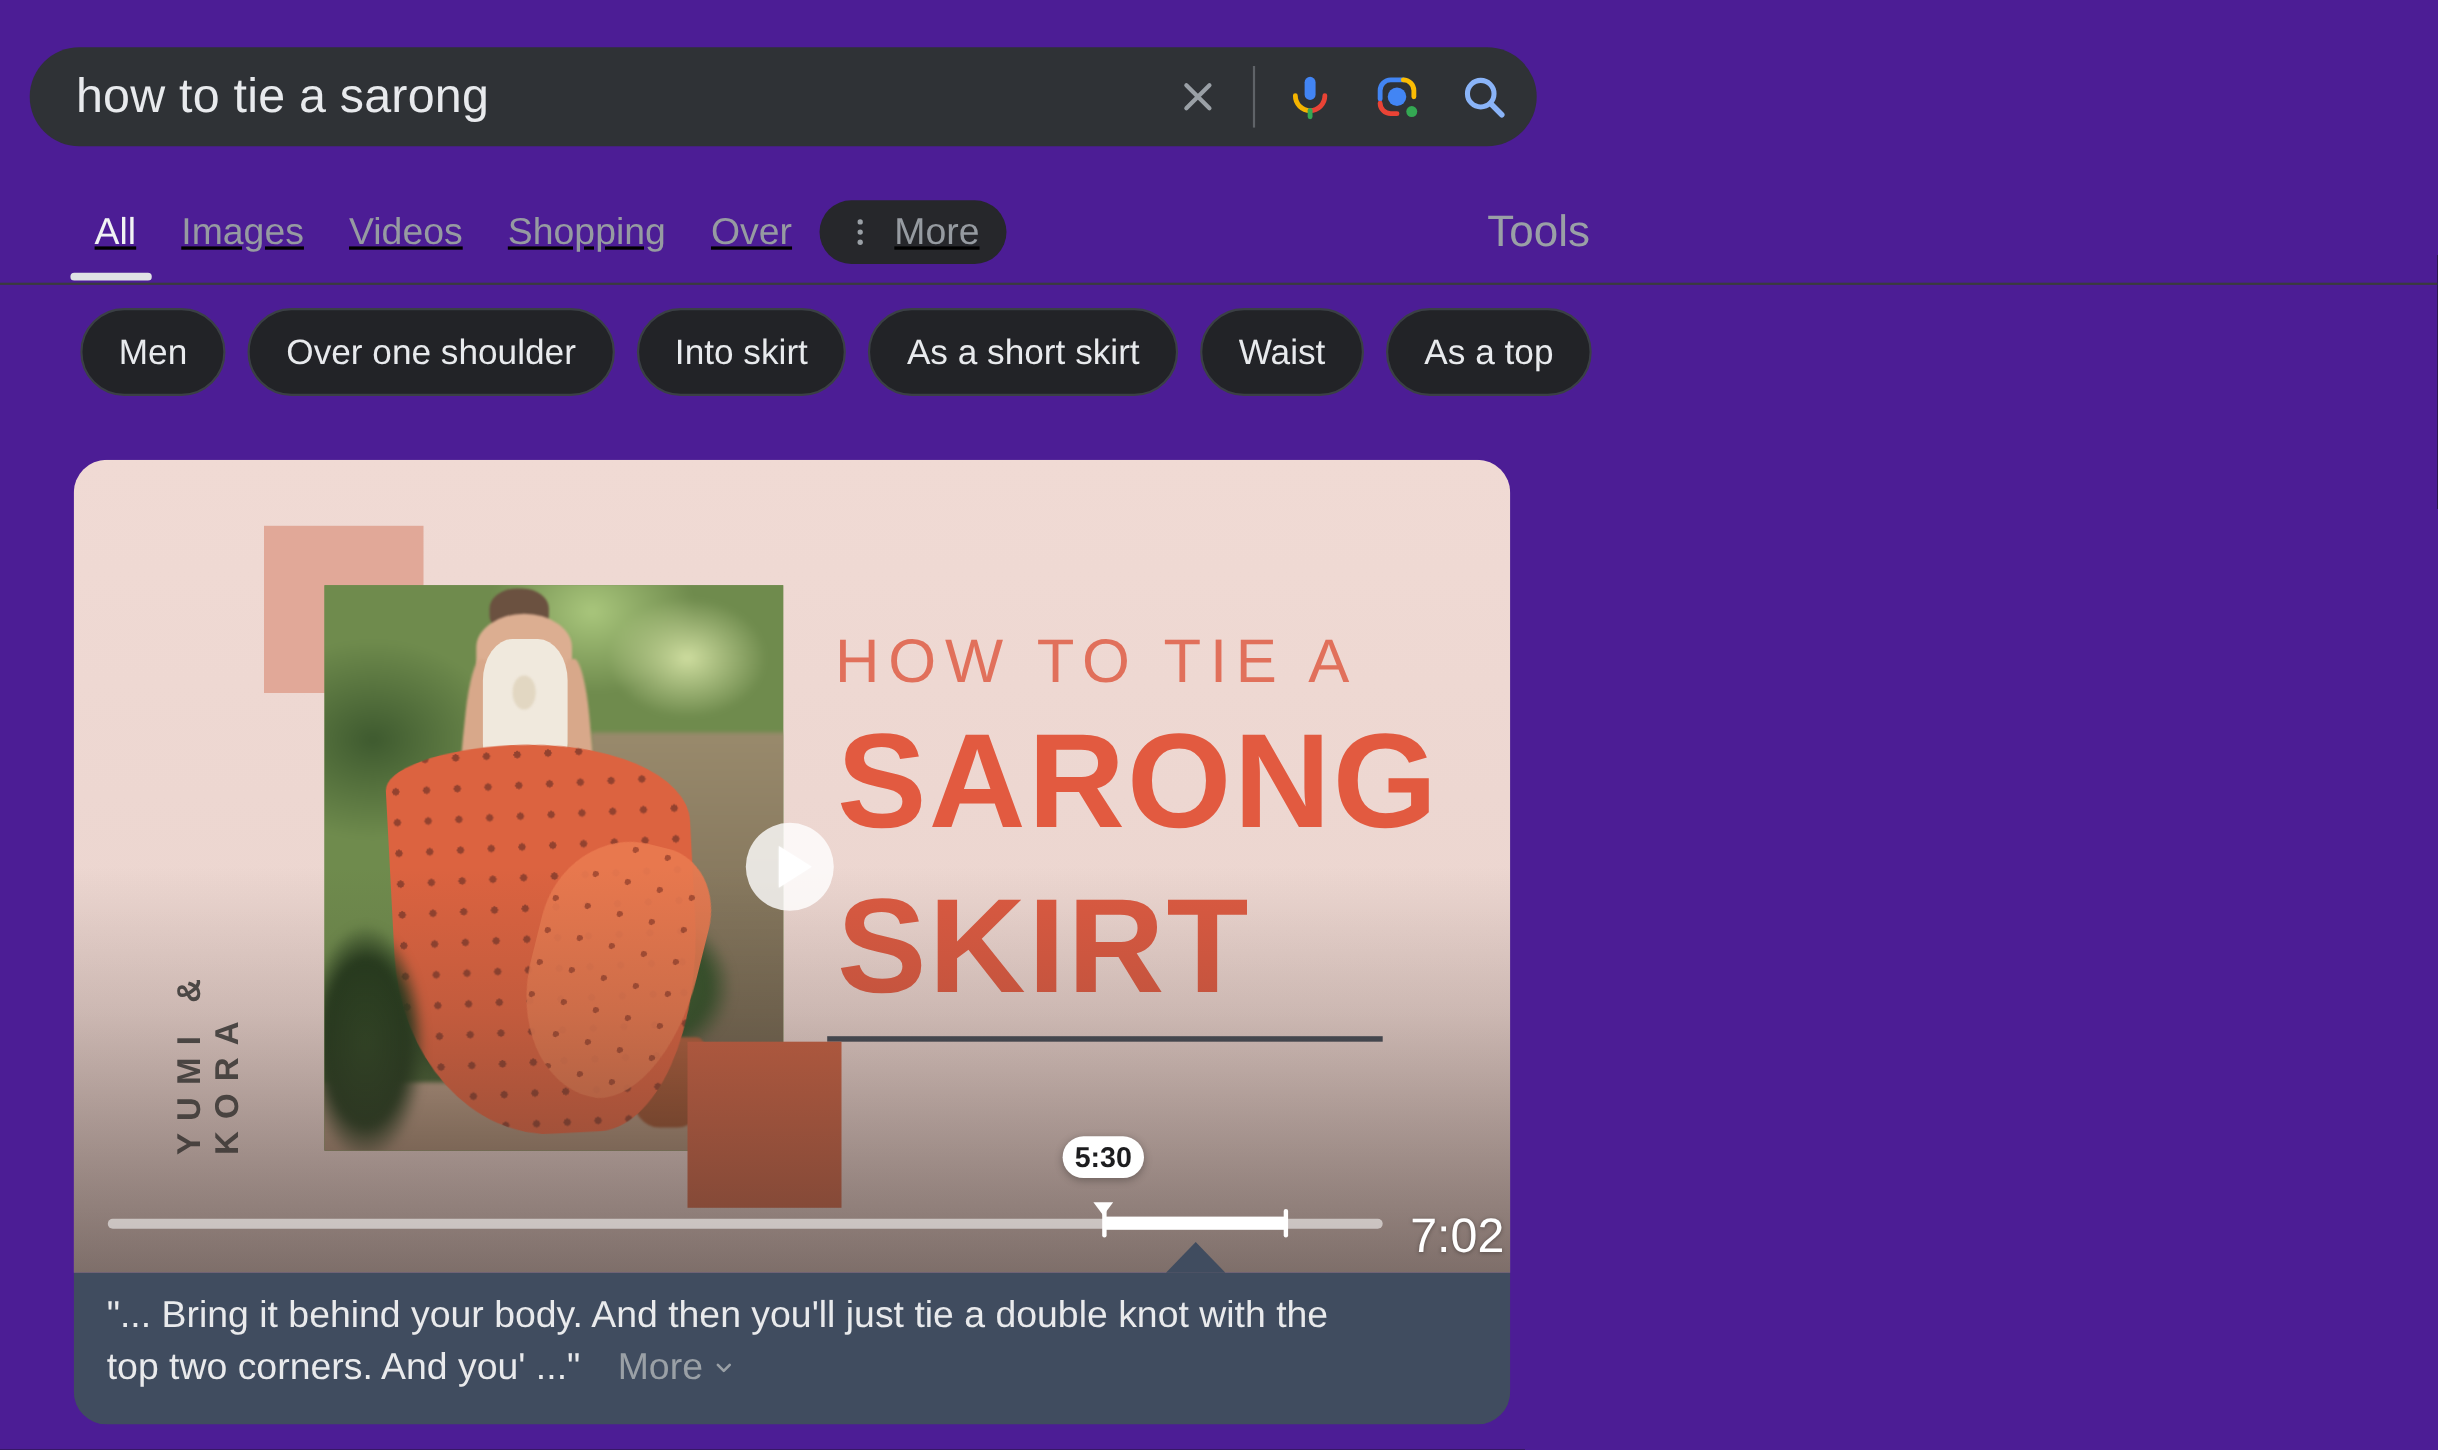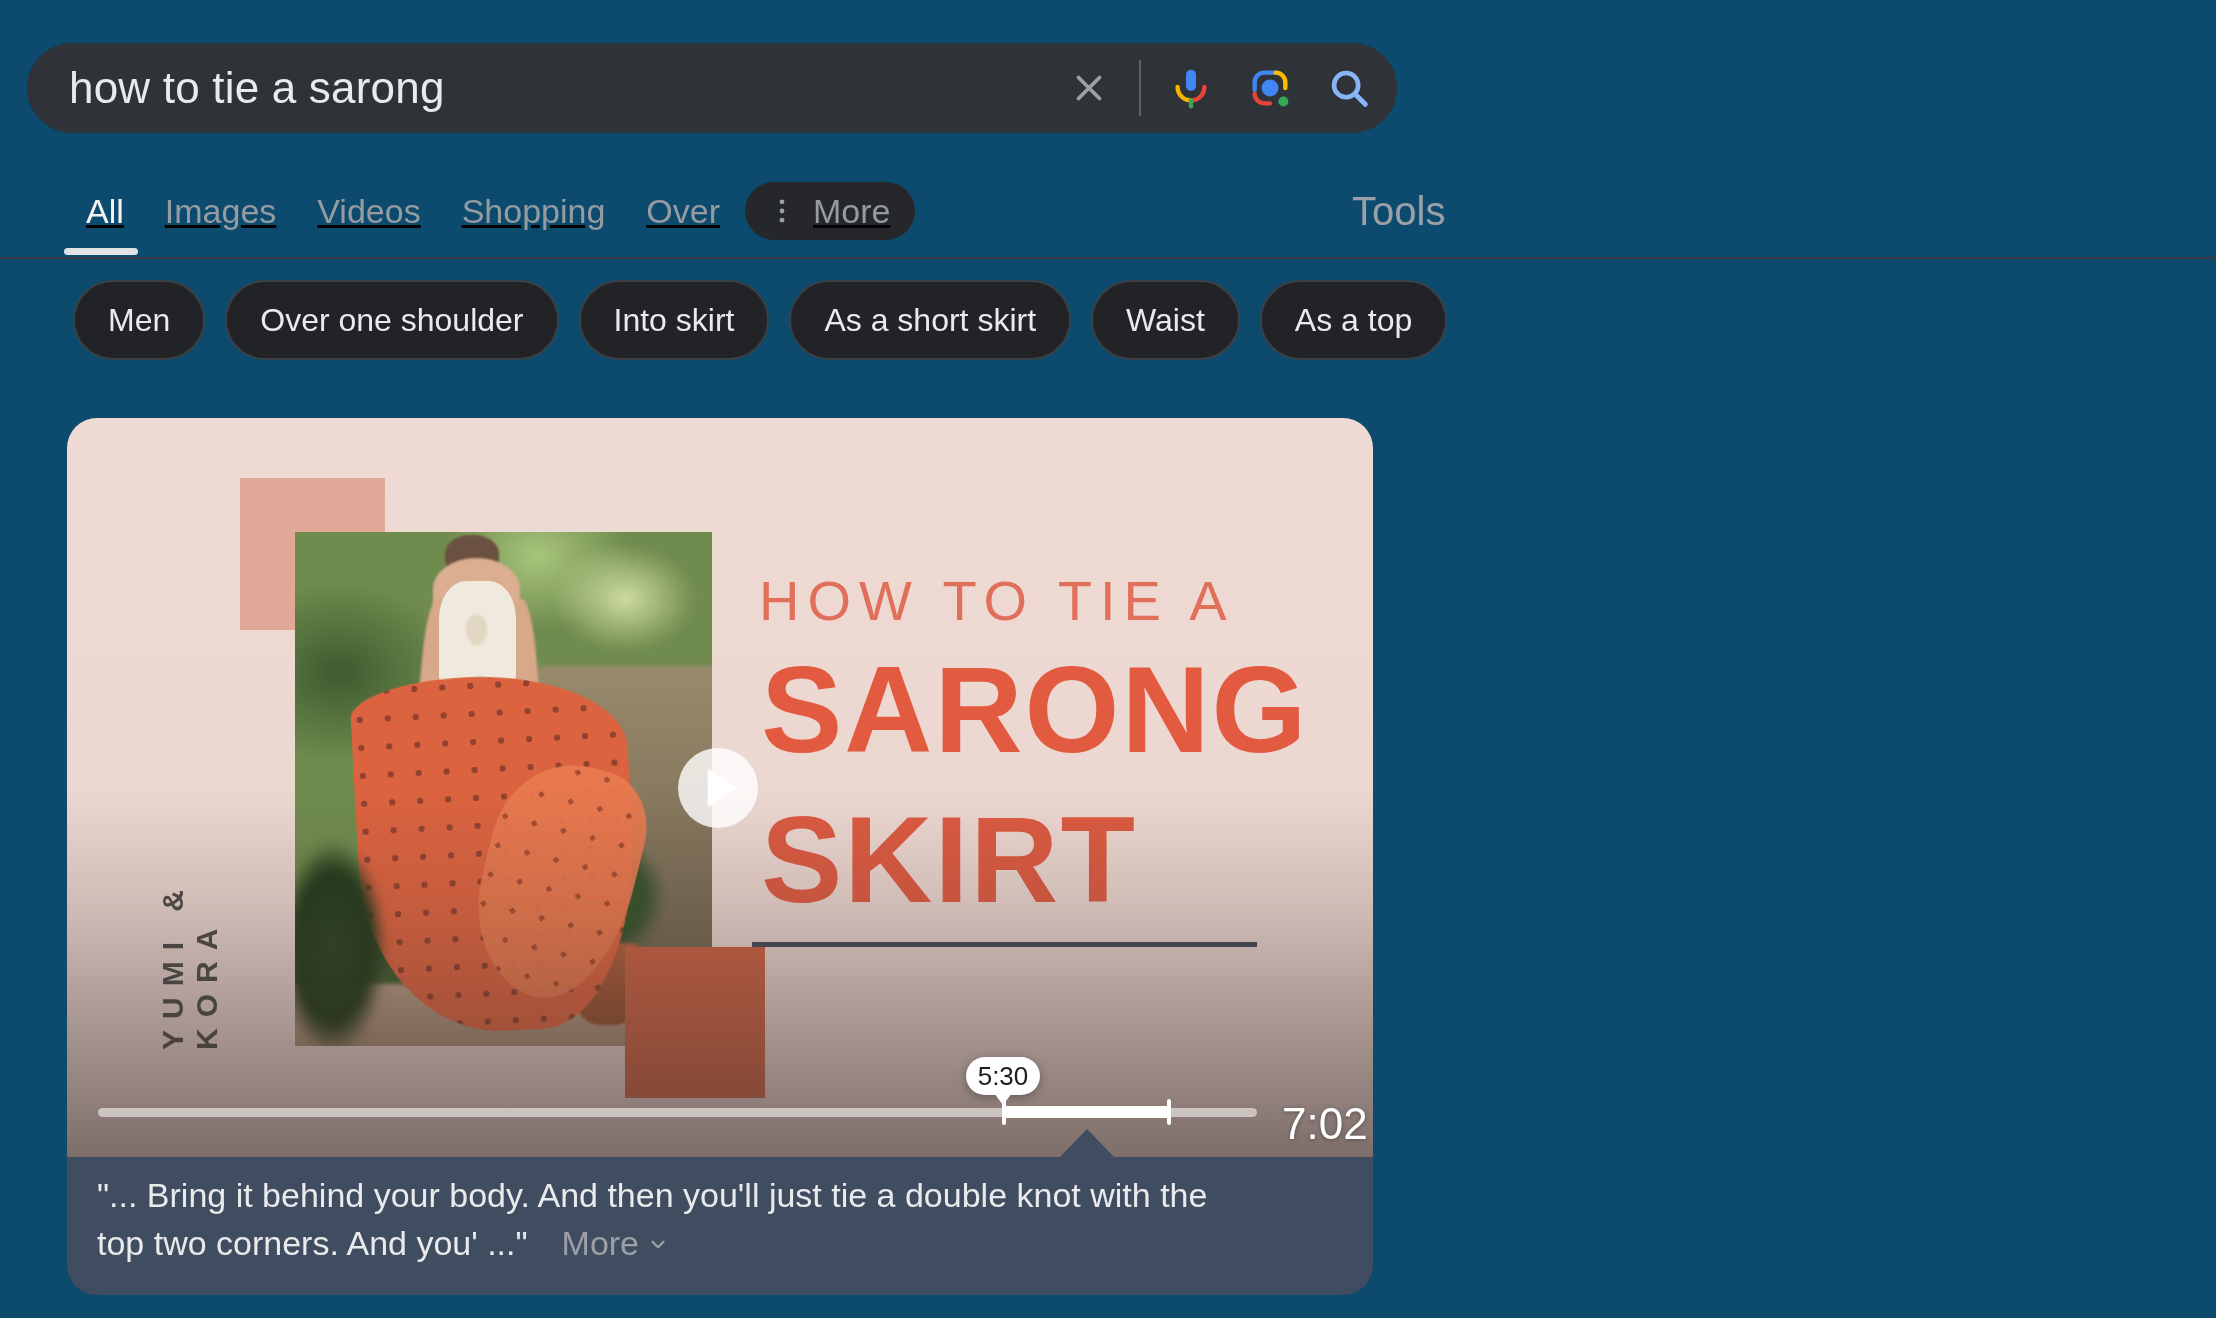--- a/index.html
+++ b/index.html
@@ -1,18 +1,18 @@
 <!DOCTYPE html>
 <html><head>
 <meta charset="utf-8">
 <style>
   * { margin:0; padding:0; box-sizing:border-box; }
   html,body { background:#141517; }
   body { font-family:"Liberation Sans", sans-serif; }
-  .page { position:relative; width:2216px; height:1318px; background:#0c4a6e; overflow:hidden; }
+  .page { position:relative; width:2216px; height:1318px; background:#4c1d95; overflow:hidden; }
 
   
   .search-bar{
     position:absolute; left:27px; top:43px; width:1370px; height:90px;
     background:#2f3236; border-radius:45px;
     display:flex; align-items:center; padding:0 25px 0 42px;
   }
   .query{ flex:1; font-size:44px; color:#e8eaed; letter-spacing:.2px; white-space:nowrap; overflow:hidden; }
   .sb-btn{ width:46px; height:46px; display:flex; align-items:center; justify-content:center; cursor:pointer; flex:0 0 auto; }
   .sb-sep{ width:2px; height:56px; background:#5f6368; margin:0 27px; flex:0 0 auto; }
@@ -106,22 +106,22 @@
     background:rgba(255,255,255,.8); display:flex; align-items:center; justify-content:center; cursor:pointer; }
   .play-tri{ width:0; height:0; border-left:30px solid rgba(255,255,255,.98);
     border-top:19px solid transparent; border-bottom:19px solid transparent; margin-left:10px;
     filter:drop-shadow(0 0 1px rgba(255,255,255,.6)); }
 
   
   .progress-track{ position:absolute; left:31px; top:690px; width:1159px; height:9px; border-radius:5px; background:rgba(255,255,255,.55); }
   .progress-highlight{ position:absolute; left:937px; top:688px; width:165px; height:12px; background:#fff; }
   .tick{ position:absolute; top:-7px; width:4px; height:26px; background:#fff; border-radius:2px; }
   .tick-start{ left:-2px; } .tick-end{ right:-2px; }
-  .time-bubble{ position:absolute; left:899px; top:639px; width:74px; height:38px; border-radius:19px; background:#fff;
-    display:flex; align-items:center; justify-content:center; font-size:26px; font-weight:normal; color:#1d1d1f;
+  .time-bubble{ position:absolute; left:899px; top:615px; width:74px; height:38px; border-radius:19px; background:#fff;
+    display:flex; align-items:center; justify-content:center; font-size:26px; font-weight:bold; color:#1d1d1f;
     box-shadow:0 2px 8px rgba(0,0,0,.3); }
   .bubble-pointer{ position:absolute; left:927px; top:675px; width:0; height:0;
     border-left:9px solid transparent; border-right:9px solid transparent; border-top:12px solid #fff; }
   .duration{ position:absolute; left:1215px; top:681px; font-size:44px; color:#fff; text-shadow:0 1px 4px rgba(0,0,0,.35); }
 
   
   .caption-notch{ position:absolute; left:993px; top:711px; width:0; height:0;
     border-left:27px solid transparent; border-right:27px solid transparent; border-bottom:28px solid #404c5f; }
   .caption-panel{ position:absolute; left:0; top:739px; width:1306px; height:138px; background:#404c5f; border-radius:0 0 28px 28px; }
   .caption-text{ position:absolute; left:30px; top:14px; width:1250px; font-size:34px; line-height:48px; color:#e9eaec; }

